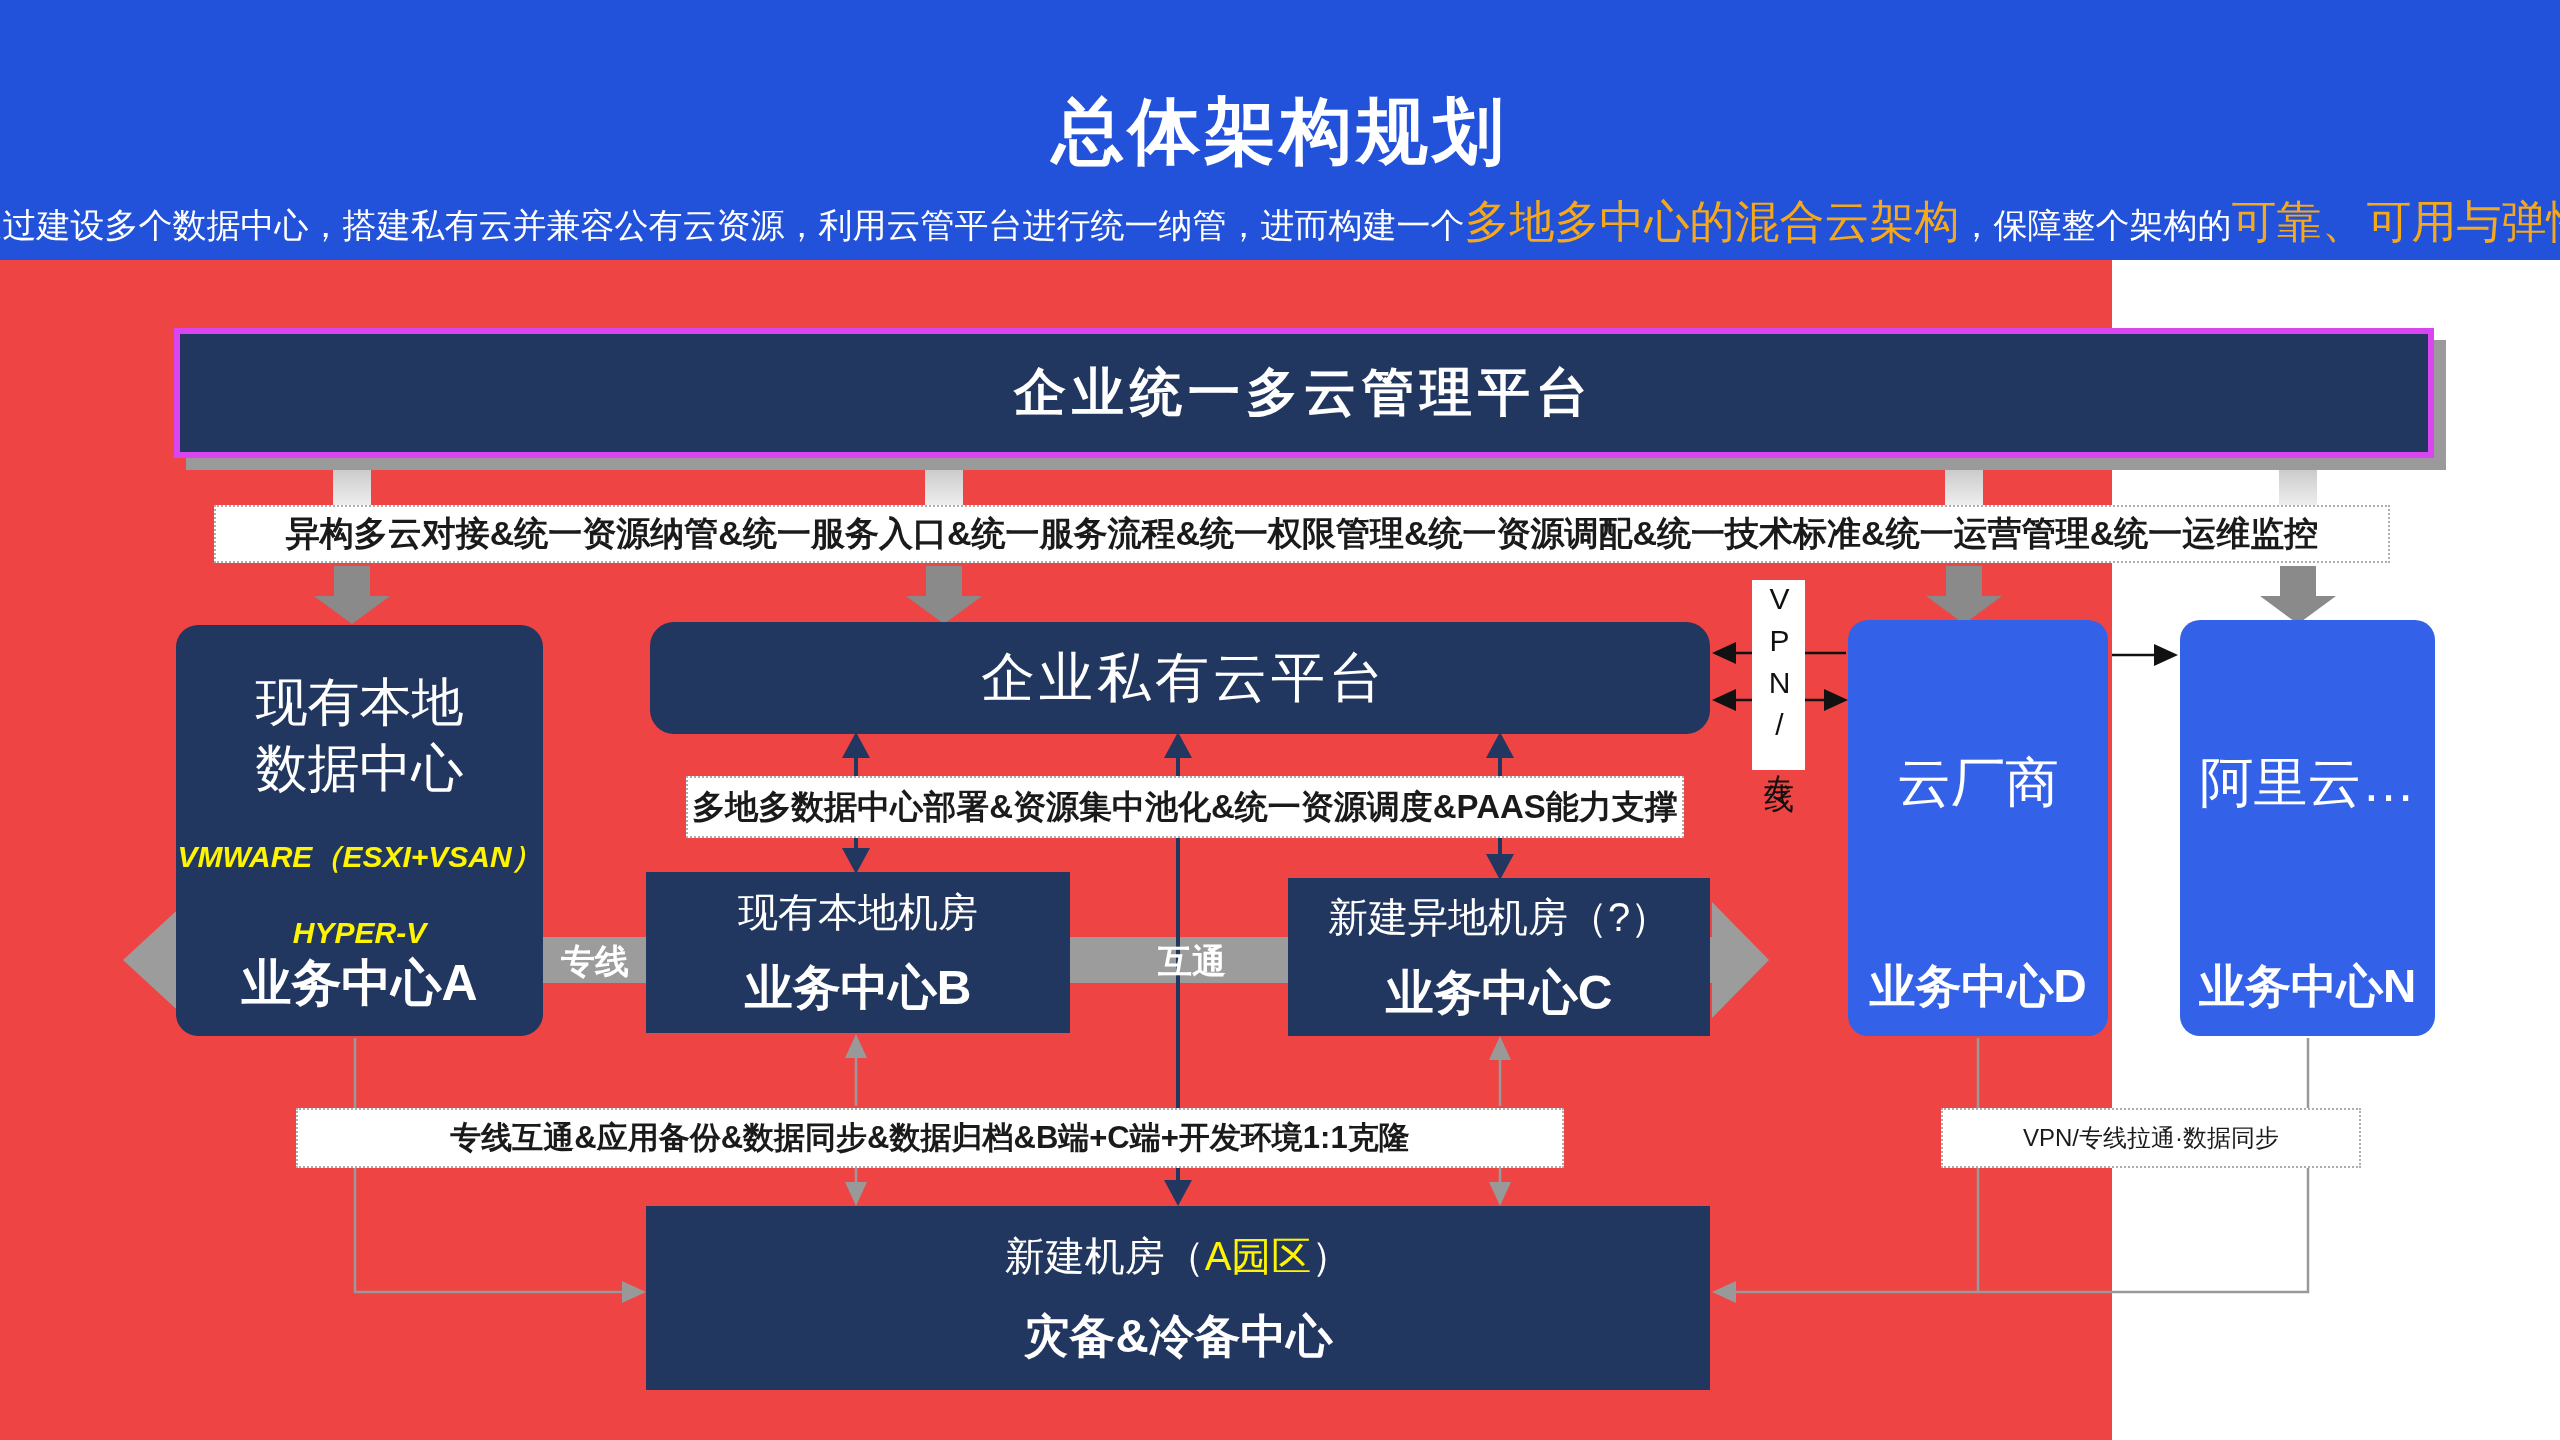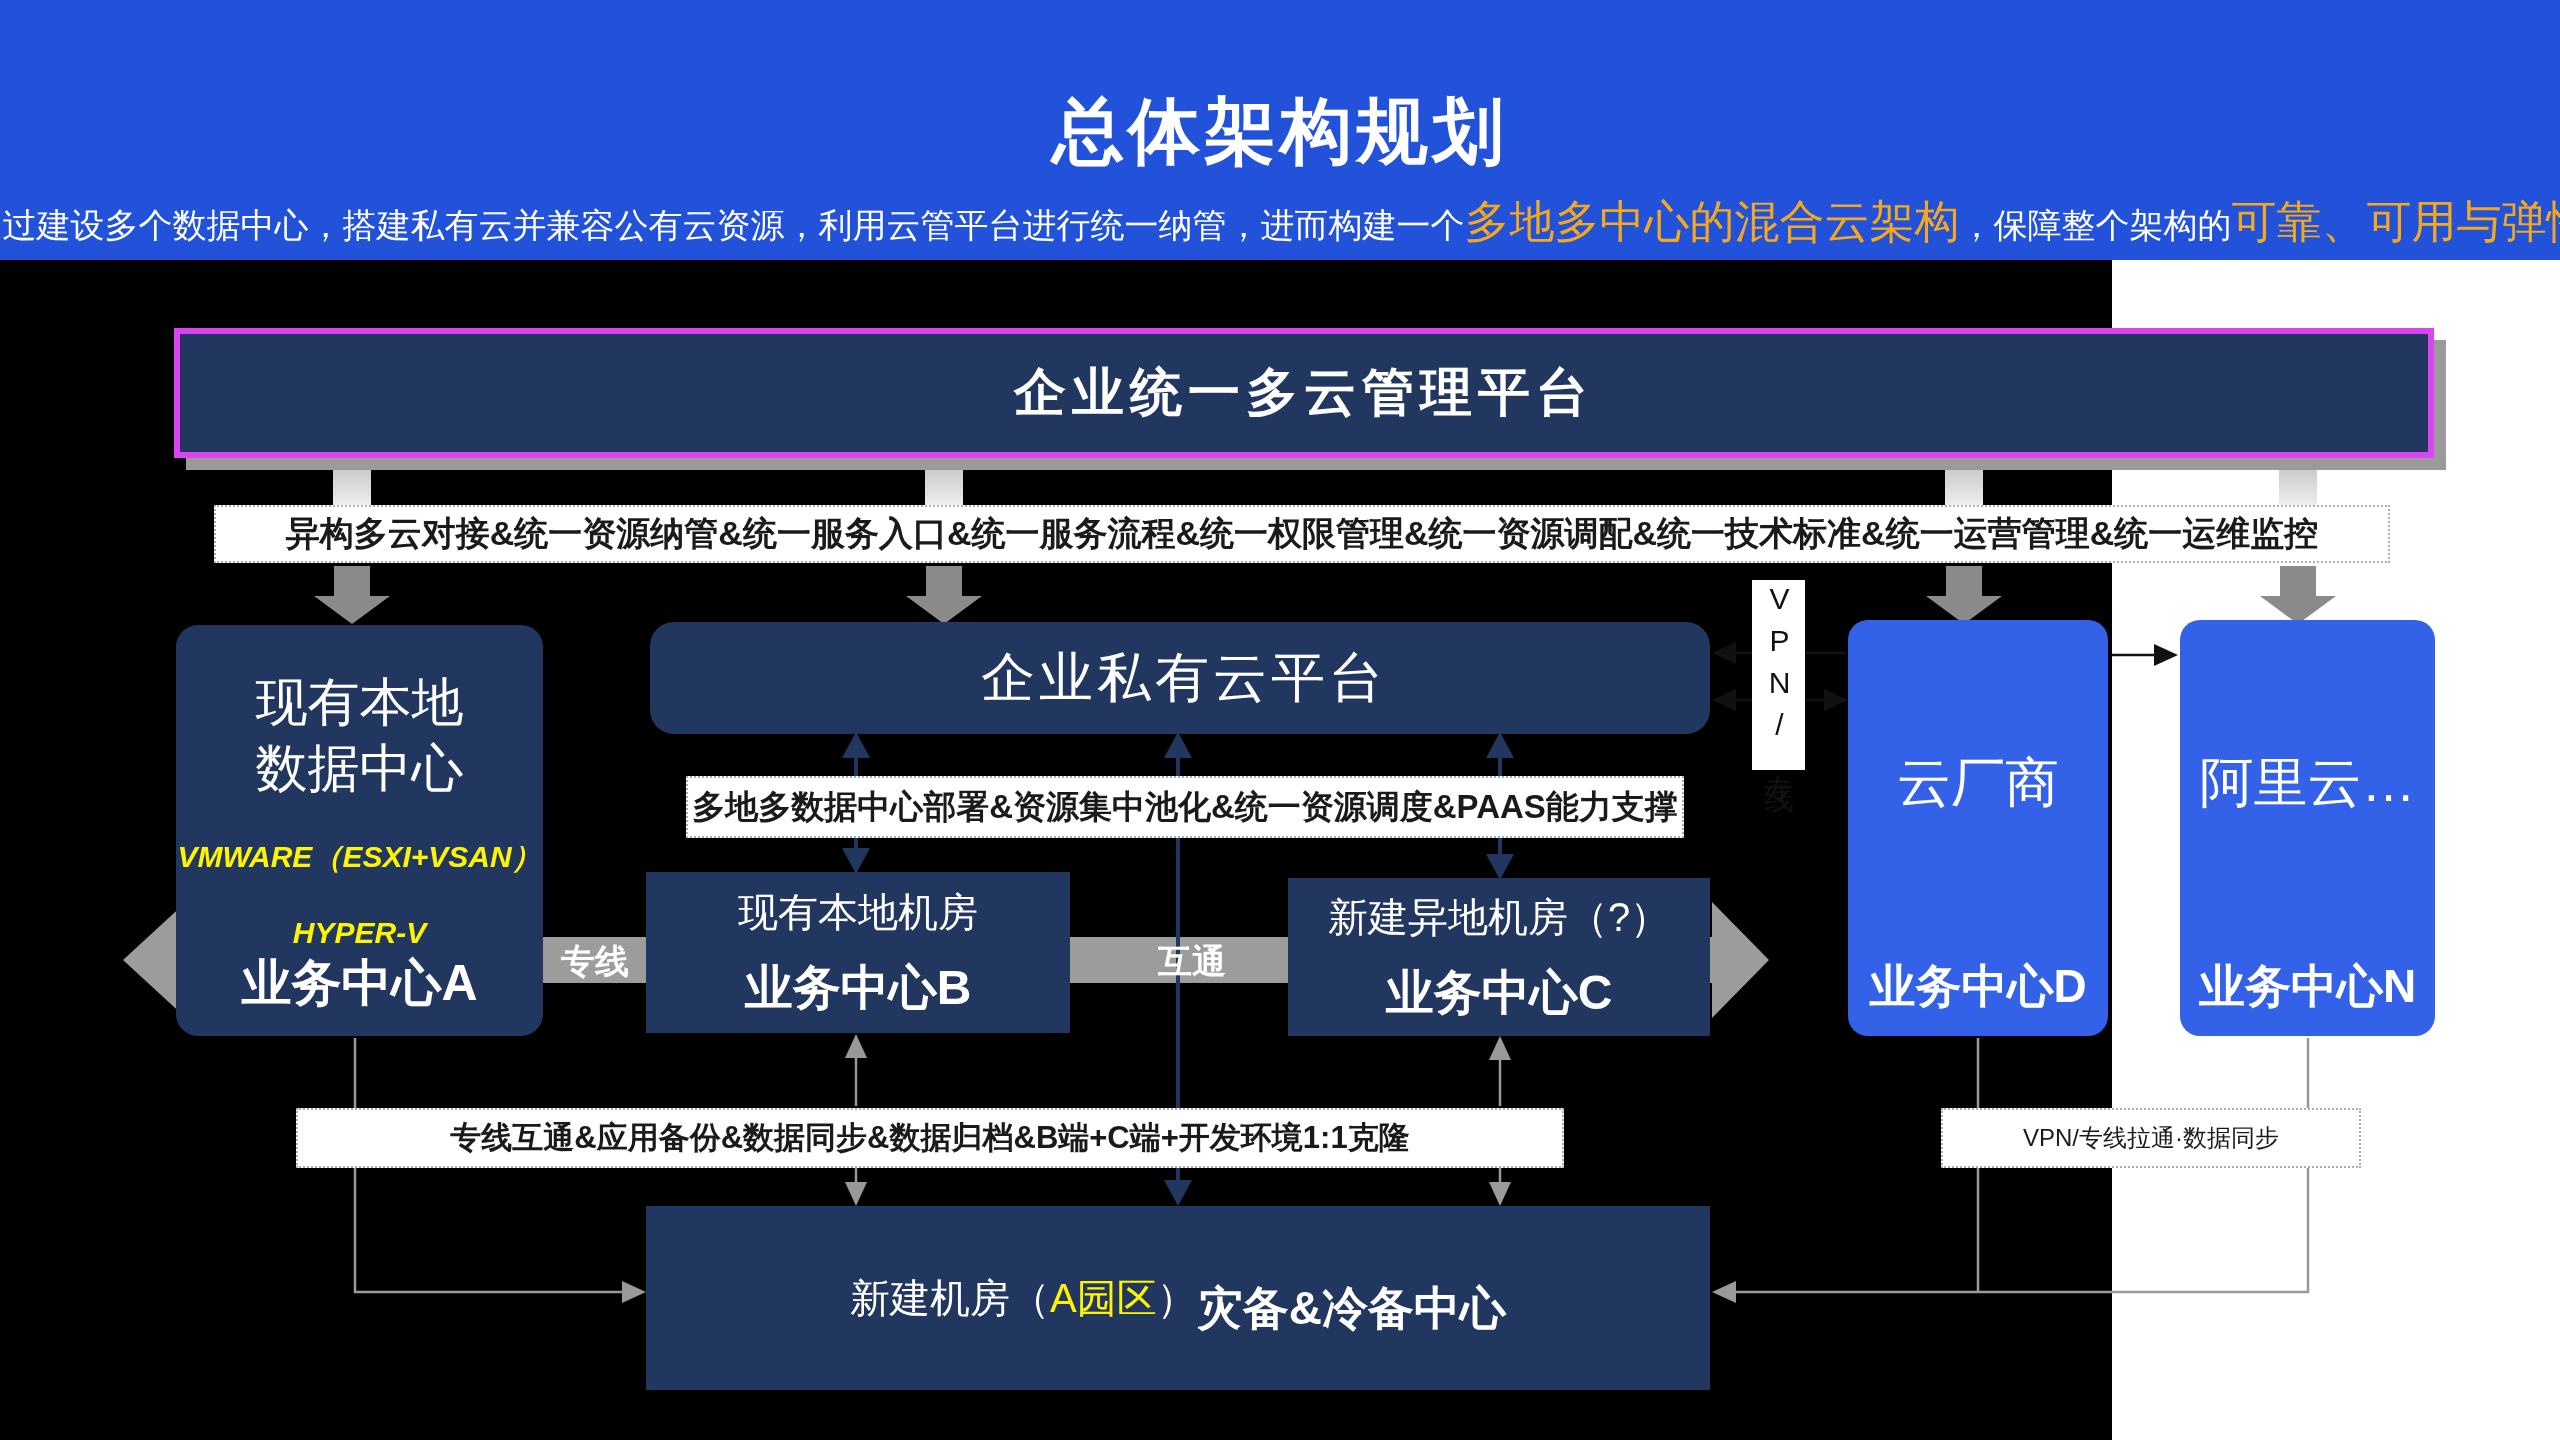--- a/index.html
+++ b/index.html
@@ -3,21 +3,21 @@
 <meta charset="utf-8">
 <style>
   :root{
     --header_blue:#2252D9; --gold:#F5A81C; --navy:#22375F; --bright_blue:#3361E8;
     --band_gray:#9C9C9C; --arrow_gray:#8A8A8A; --line_gray:#999999;
     --dotted_border:#ADADAD; --yellow:#FFF500; --text_dark:#1A1A1A;
   }
   *{margin:0;padding:0;box-sizing:border-box;}
   html,body{width:2560px;height:1440px;overflow:hidden;background:#fff;
     font-family:"Liberation Sans","DejaVu Sans",sans-serif;}
-  .slide{position:relative;width:2112px;height:1440px;background:#000000;}
+  .slide{position:relative;width:2112px;height:1440px;background:#ef4444;}
 
   
   .top-header{position:absolute;left:0;top:0;width:2560px;height:260px;
     background:var(--header_blue);color:#fff;}
   .slide-title{position:absolute;top:84px;width:100%;text-align:center;
     font-size:72px;font-weight:bold;letter-spacing:4px;}
   .slide-subtitle{position:absolute;top:192px;width:100%;display:flex;
     justify-content:center;align-items:baseline;white-space:nowrap;}
   .sub-normal{font-size:34px;color:#fff;}
   .sub-highlight{font-size:45px;color:var(--gold);font-weight:500;}
@@ -76,21 +76,21 @@
   .cloudbox{width:260px;top:620px;height:416px;}
   .box-d{left:1848px;}
   .box-n{left:2180px;width:255px;}
   .cloudbox .ct{position:absolute;left:0;right:0;top:0;bottom:90px;
     display:flex;align-items:center;justify-content:center;font-size:54px;}
   .cloudbox .cl{position:absolute;left:0;right:0;bottom:18px;text-align:center;
     font-size:46px;font-weight:bold;}
 
   
   .box-dr{left:646px;top:1206px;width:1064px;height:184px;
-    display:flex;align-items:center;justify-content:center;text-align:center;}
+    display:flex;flex-direction:column;align-items:center;justify-content:center;text-align:center;}
   .box-dr .dt{font-size:40px;}
   .box-dr .dt .hl{color:var(--yellow);}
   .box-dr .dl{font-size:46px;font-weight:bold;margin-top:22px;}
 
   
   .band-label{position:absolute;z-index:4;color:#fff;font-size:34px;font-weight:bold;
     top:938px;height:46px;line-height:46px;text-align:center;width:110px;}
   .label-zx{left:540px;}
   .label-ht{left:1116px;text-align:right;}
 

